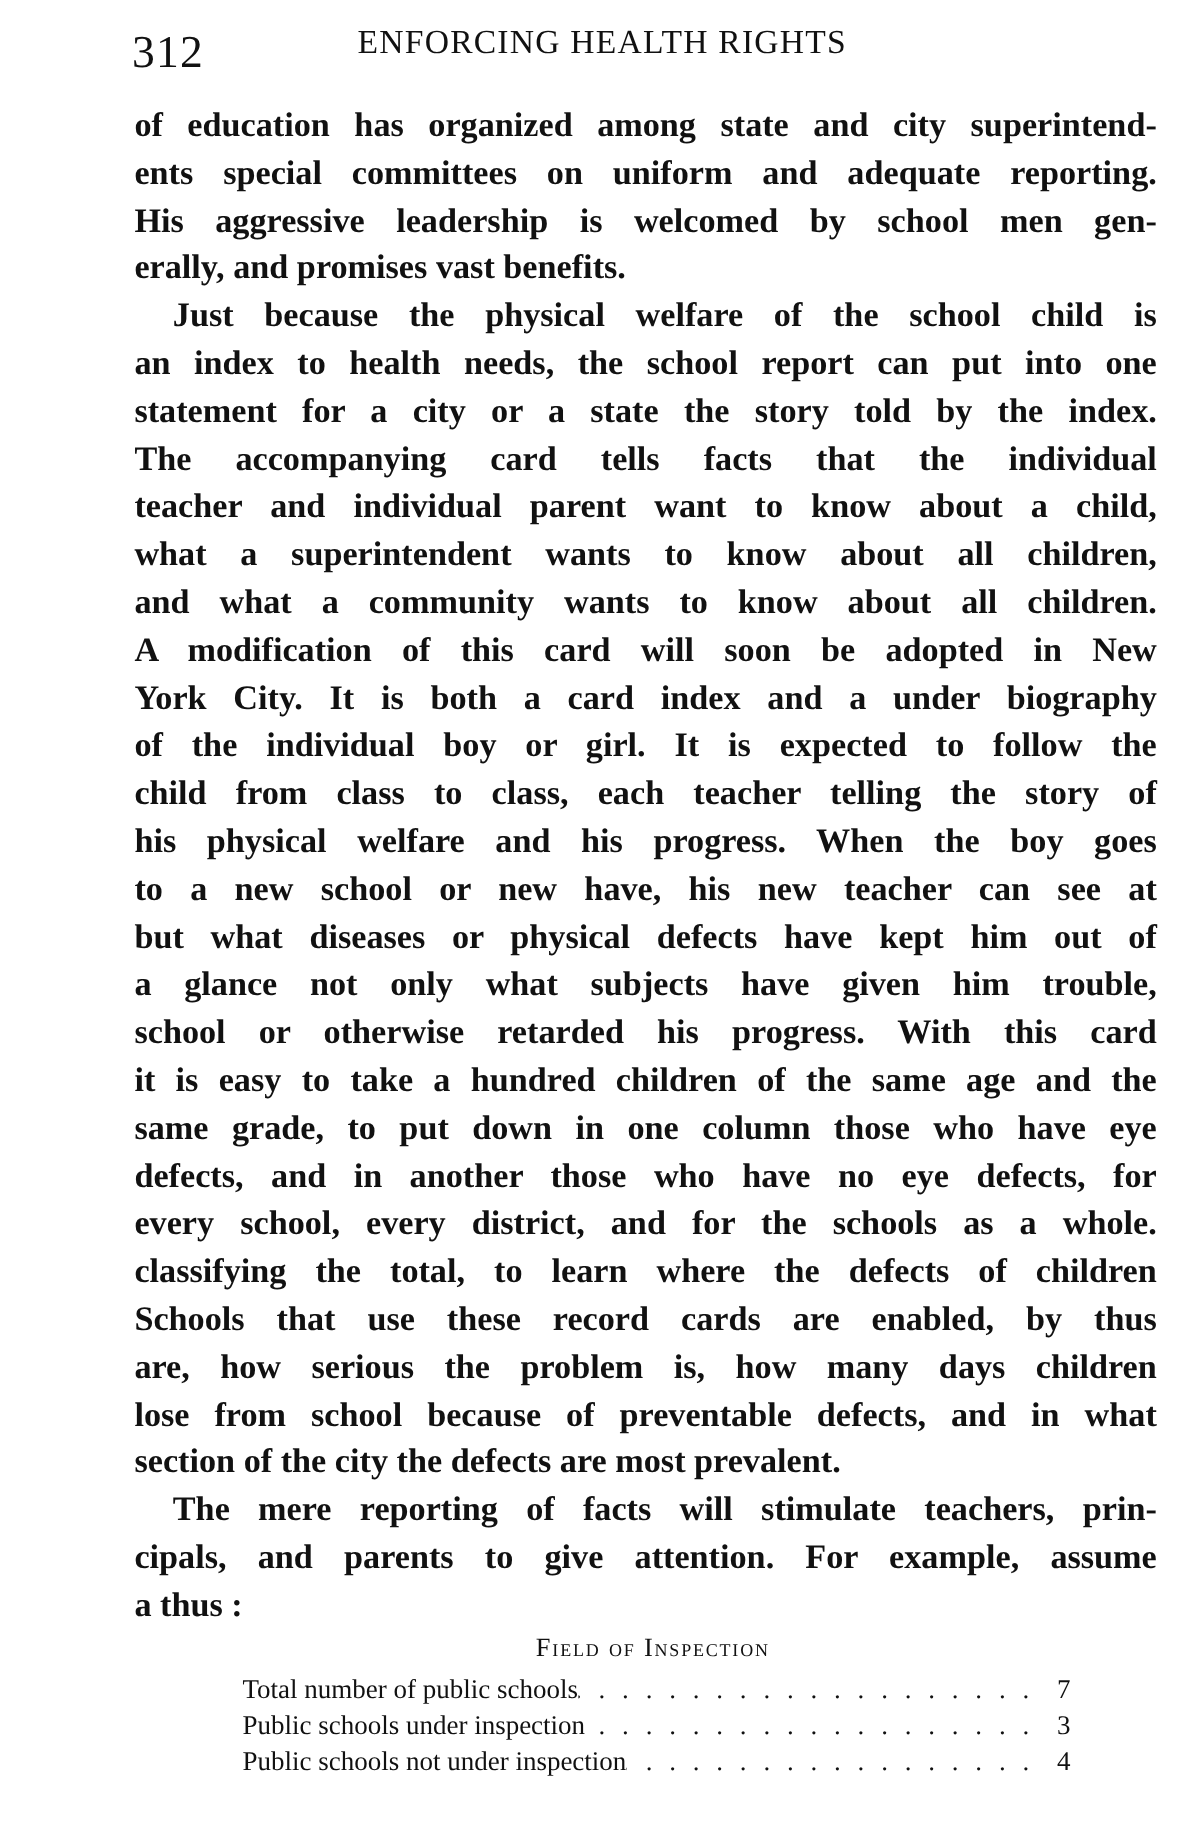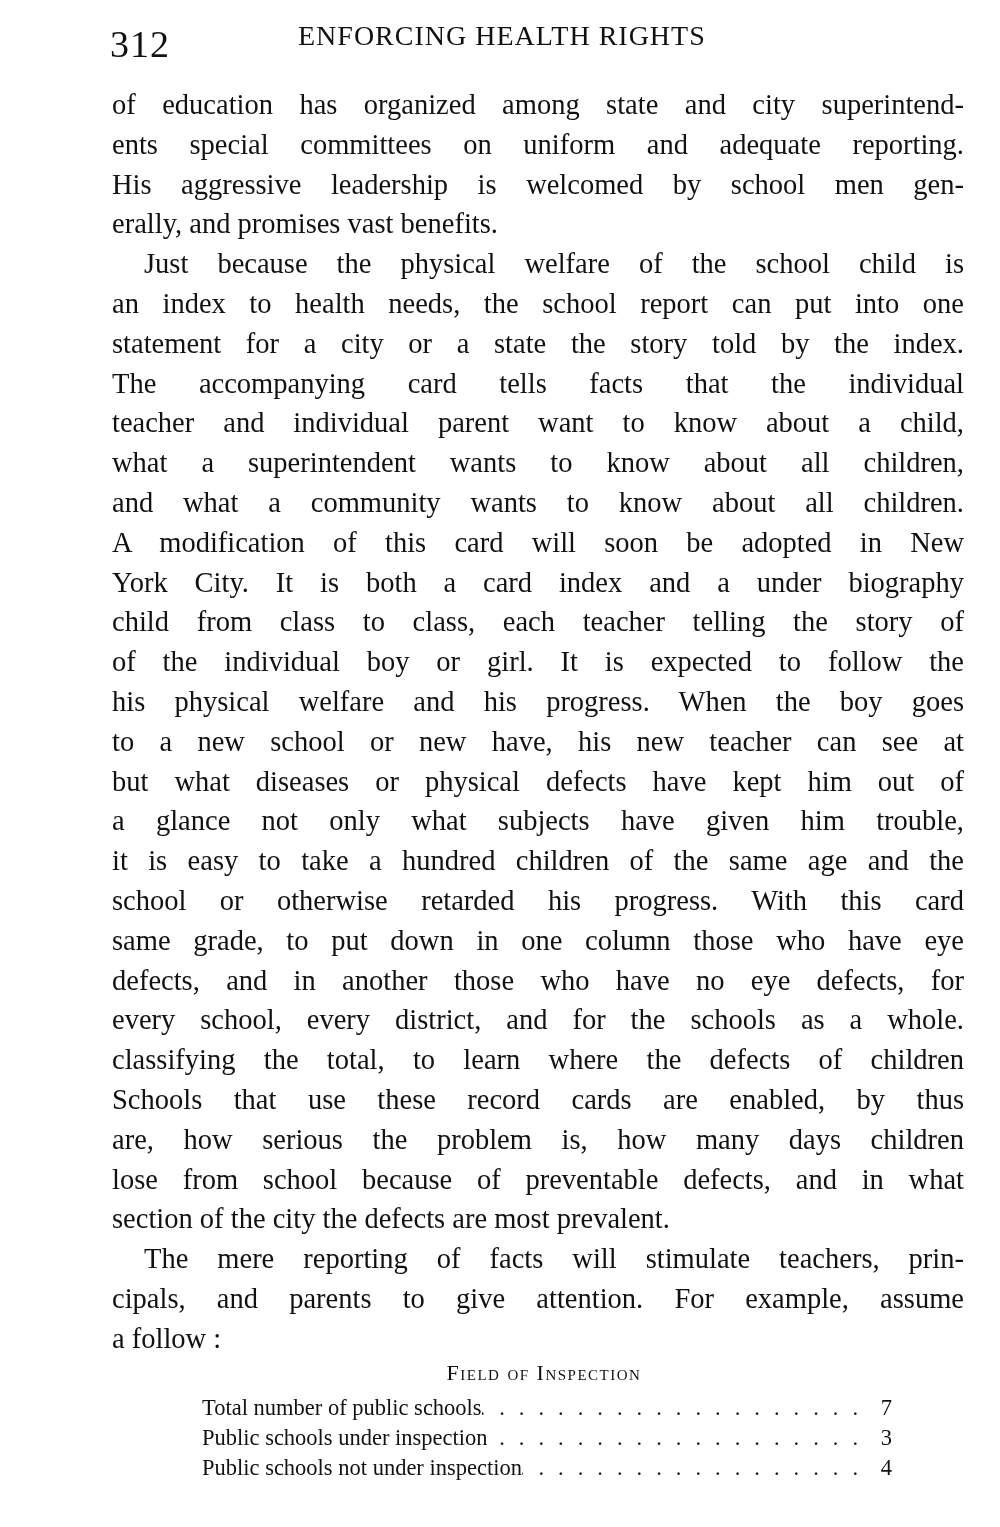--- a/index.html
+++ b/index.html
@@ -11,21 +11,21 @@
   .running-head {
     position: absolute; top: 20px; left: 110px; width: 860px; height: 40px;
   }
   .page-number {
     position: absolute; left: 0; top: 2px; font-size: 38px; letter-spacing: 1px;
   }
   .head-title {
     position: absolute; left: 188px; top: 0; font-size: 28px; letter-spacing: 1px; font-family: Liberation Serif, serif;
   }
   .text-block {
-    position: absolute; left: 112px; top: 85px; width: 852px;
+    position: absolute; left: 112px; top: 85px; width: 852px; font-weight: bold;
   }
   .line {
     display: block; font-size: 28.5px; line-height: 39.8px; height: 39.8px;
     white-space: nowrap; text-align: justify; text-align-last: justify;
   }
   .line.last { text-align-last: left; }
   .line.indent { padding-left: 32px; }
   .table-title {
     position: absolute; top: 1360px; left: 0; width: 1088px; text-align: center;
     font-variant: small-caps; font-size: 22px; letter-spacing: 1.5px;
@@ -58,39 +58,39 @@
     <span class="line last">erally, and promises vast benefits.</span>
     <span class="line indent">Just because the physical welfare of the school child is</span>
     <span class="line">an index to health needs, the school report can put into one</span>
     <span class="line">statement for a city or a state the story told by the index.</span>
     <span class="line">The accompanying card tells facts that the individual</span>
     <span class="line">teacher and individual parent want to know about a child,</span>
     <span class="line">what a superintendent wants to know about all children,</span>
     <span class="line">and what a community wants to know about all children.</span>
     <span class="line">A modification of this card will soon be adopted in New</span>
     <span class="line">York City.  It is both a card index and a under biography</span>
+    <span class="line">of the individual boy or girl.  It is expected to follow the</span>
     <span class="line">child from class to class, each teacher telling the story of</span>
-    <span class="line">of the individual boy or girl.  It is expected to follow the</span>
     <span class="line">his physical welfare and his progress.  When the boy goes</span>
     <span class="line">to a new school or new have, his new teacher can see at</span>
     <span class="line">but what diseases or physical defects have kept him out of</span>
     <span class="line">a glance not only what subjects have given him trouble,</span>
+    <span class="line">school or otherwise retarded his progress.  With this card</span>
     <span class="line">it is easy to take a hundred children of the same age and the</span>
-    <span class="line">school or otherwise retarded his progress.  With this card</span>
     <span class="line">same grade, to put down in one column those who have eye</span>
     <span class="line">defects, and in another those who have no eye defects, for</span>
     <span class="line">every school, every district, and for the schools as a whole.</span>
     <span class="line">classifying the total, to learn where the defects of children</span>
     <span class="line">Schools that use these record cards are enabled, by thus</span>
     <span class="line">are, how serious the problem is, how many days children</span>
     <span class="line">lose from school because of preventable defects, and in what</span>
     <span class="line last">section of the city the defects are most prevalent.</span>
     <span class="line indent">The mere reporting of facts will stimulate teachers, prin-</span>
     <span class="line">cipals, and parents to give attention.  For example, assume</span>
-    <span class="line last">a follow :</span>
+    <span class="line last">a thus :</span>
   </div>
 
 <div class="table-title">Field of Inspection</div>
 
 <div class="table" id="table">
     <div class="row">
       <span class="label">Total number of public schools</span>
       <span class="leader">........................................</span>
       <span class="value">7</span>
     </div>

